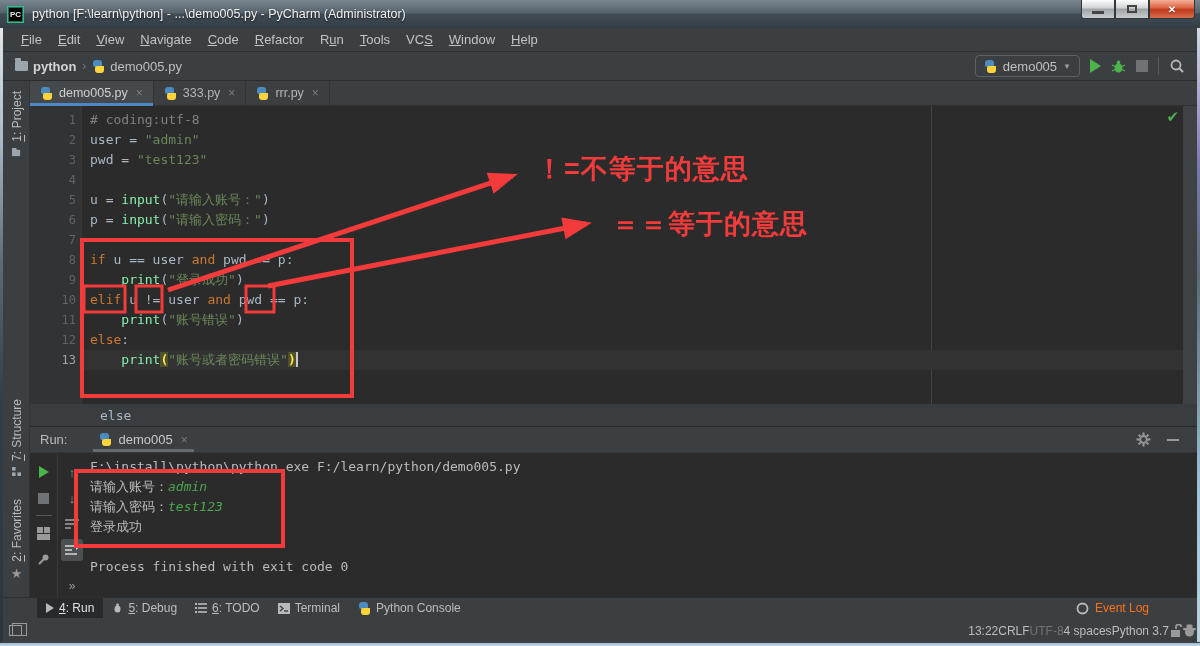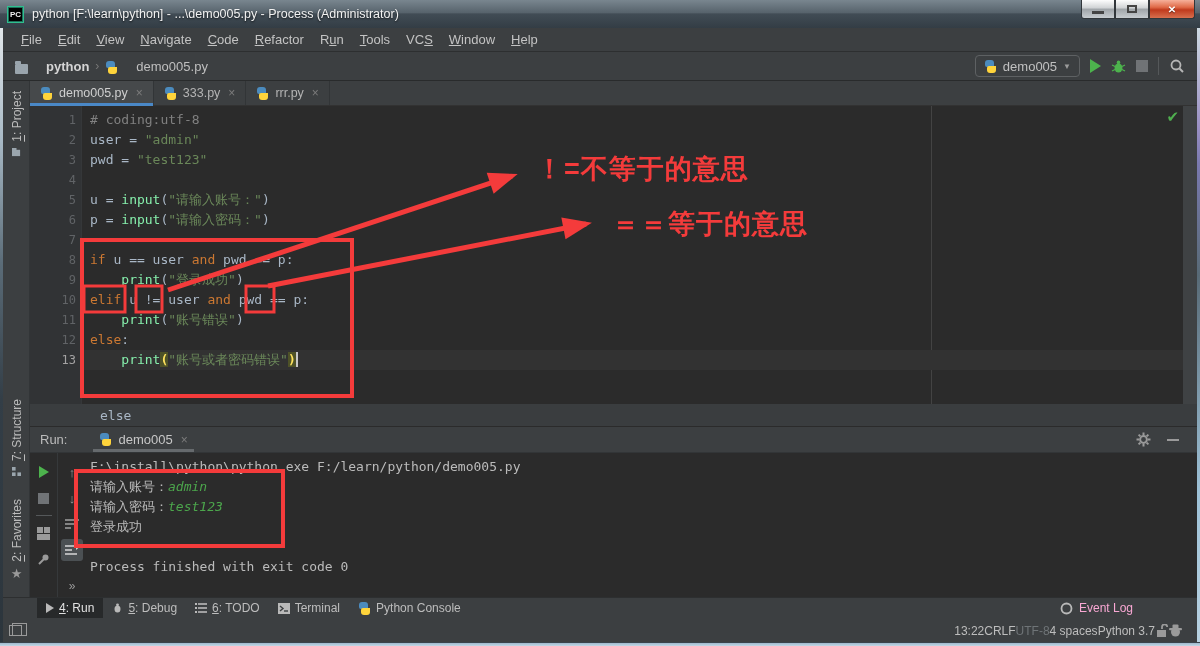--- a/index.html
+++ b/index.html
@@ -43,21 +43,21 @@
     background:#3c3f41; border-bottom:1px solid #2d2f30; display:flex; align-items:center;
     padding-left:10px; z-index:30; }
   .menu-item { padding:0 8px; color:#c3c3c3; font-size:13px; }
   .menu-item u { text-decoration:underline; }
 
   
   .navbar { position:absolute; left:3px; right:3px; top:52px; height:29px;
     background:#3c3f41; border-bottom:1px solid #292b2c; display:flex; align-items:center;
     padding-left:12px; z-index:30; }
   .crumb-sep { color:#777; margin:0 6px; font-size:12px; }
-  .crumb { color:#bfbfbf; display:flex; align-items:flex-end; gap:18px; }
+  .crumb { color:#bfbfbf; display:flex; align-items:center; gap:5px; }
   .crumb.bold span { font-weight:bold; color:#d5d5d5; }
   .folder-ic { width:13px; height:10px; background:#9aa5ad; position:relative; border-radius:1px; }
   .folder-ic:before { content:""; position:absolute; left:0; top:-3px; width:6px; height:3px;
     background:#9aa5ad; border-radius:1px 1px 0 0; }
   .nav-right { margin-left:auto; display:flex; align-items:center; gap:10px; padding-right:12px; }
   .runconfig { display:flex; align-items:center; gap:6px; border:1px solid #5e6163;
     border-radius:4px; height:22px; padding:0 8px; background:#3c3f41; }
   .runconfig .lbl { color:#c0c0c0; }
   .dd-arrow { font-size:8px; color:#9b9b9b; }
   .tri-play { width:0; height:0; border-left:11px solid #4db34d; border-top:7px solid transparent;
@@ -139,46 +139,46 @@
   .tk-out { color:#bbbbbb; }
   .tk-inp { color:#4ca64c; font-style:italic; }
 
   
   .bottombar { position:absolute; left:3px; right:3px; top:597px; height:21px; background:#3c3f41;
     border-top:1px solid #2d2f30; display:flex; align-items:center; font-size:12px; z-index:30; }
   .bb-item { display:flex; align-items:center; gap:5px; padding:0 9px; height:100%; color:#bdbdbd; }
   .bb-item u { text-decoration:underline; }
   .bb-item.active { background:#27292a; color:#e0e0e0; }
   .bb-item:first-child { margin-left:34px; }
-  .bb-right { margin-left:auto; display:flex; align-items:center; gap:6px; padding-right:64px; color:#f9a8d4; }
+  .bb-right { margin-left:auto; display:flex; align-items:center; gap:6px; padding-right:48px; color:#f97316; }
 
   
   .statusbar { position:absolute; left:3px; right:3px; top:618px; height:25px; background:#3c3f41;
     display:flex; align-items:center; font-size:12px; color:#bdbdbd; z-index:30; }
   .sb-left { margin-left:6px; }
-  .sb-right { margin-left:auto; display:flex; align-items:center; padding-right:14px; }
+  .sb-right { margin-left:auto; display:flex; align-items:center; padding-right:0; }
   .sb-dim { color:#6f7477; }
   .toggle-ic { width:13px; height:11px; border:1px solid #9a9a9a; position:relative; display:inline-block; }
   .toggle-ic:before { content:""; position:absolute; left:2px; top:-3px; width:13px; height:11px; border:1px solid #9a9a9a; }
 
   
   .ann-svg { position:absolute; left:0; top:0; z-index:60; pointer-events:none; }
   .ann-text { position:absolute; z-index:61; color:#f43b3b; font-weight:bold; font-size:27px;
     letter-spacing:1px; pointer-events:none; white-space:nowrap; }
   #ann1 { left:536px; top:151px; }
   #ann2 { left:612px; top:206px; }
 </style>
 </head>
 <body>
 
 <div id="win">
 
   <div class="titlebar">
     <div class="pc-logo">PC</div>
-    <div class="title-text">python [F:\learn\python] - ...\demo005.py - Process (Administrator)</div>
+    <div class="title-text">python [F:\learn\python] - ...\demo005.py - PyCharm (Administrator)</div>
     <div class="winbtns">
       <div class="winbtn min">
           <span class="dash"></span>
         </div>
       <div class="winbtn">
           <span class="maxbox"></span>
         </div>
       <div class="winbtn close">✕</div>
     </div>
   </div>

